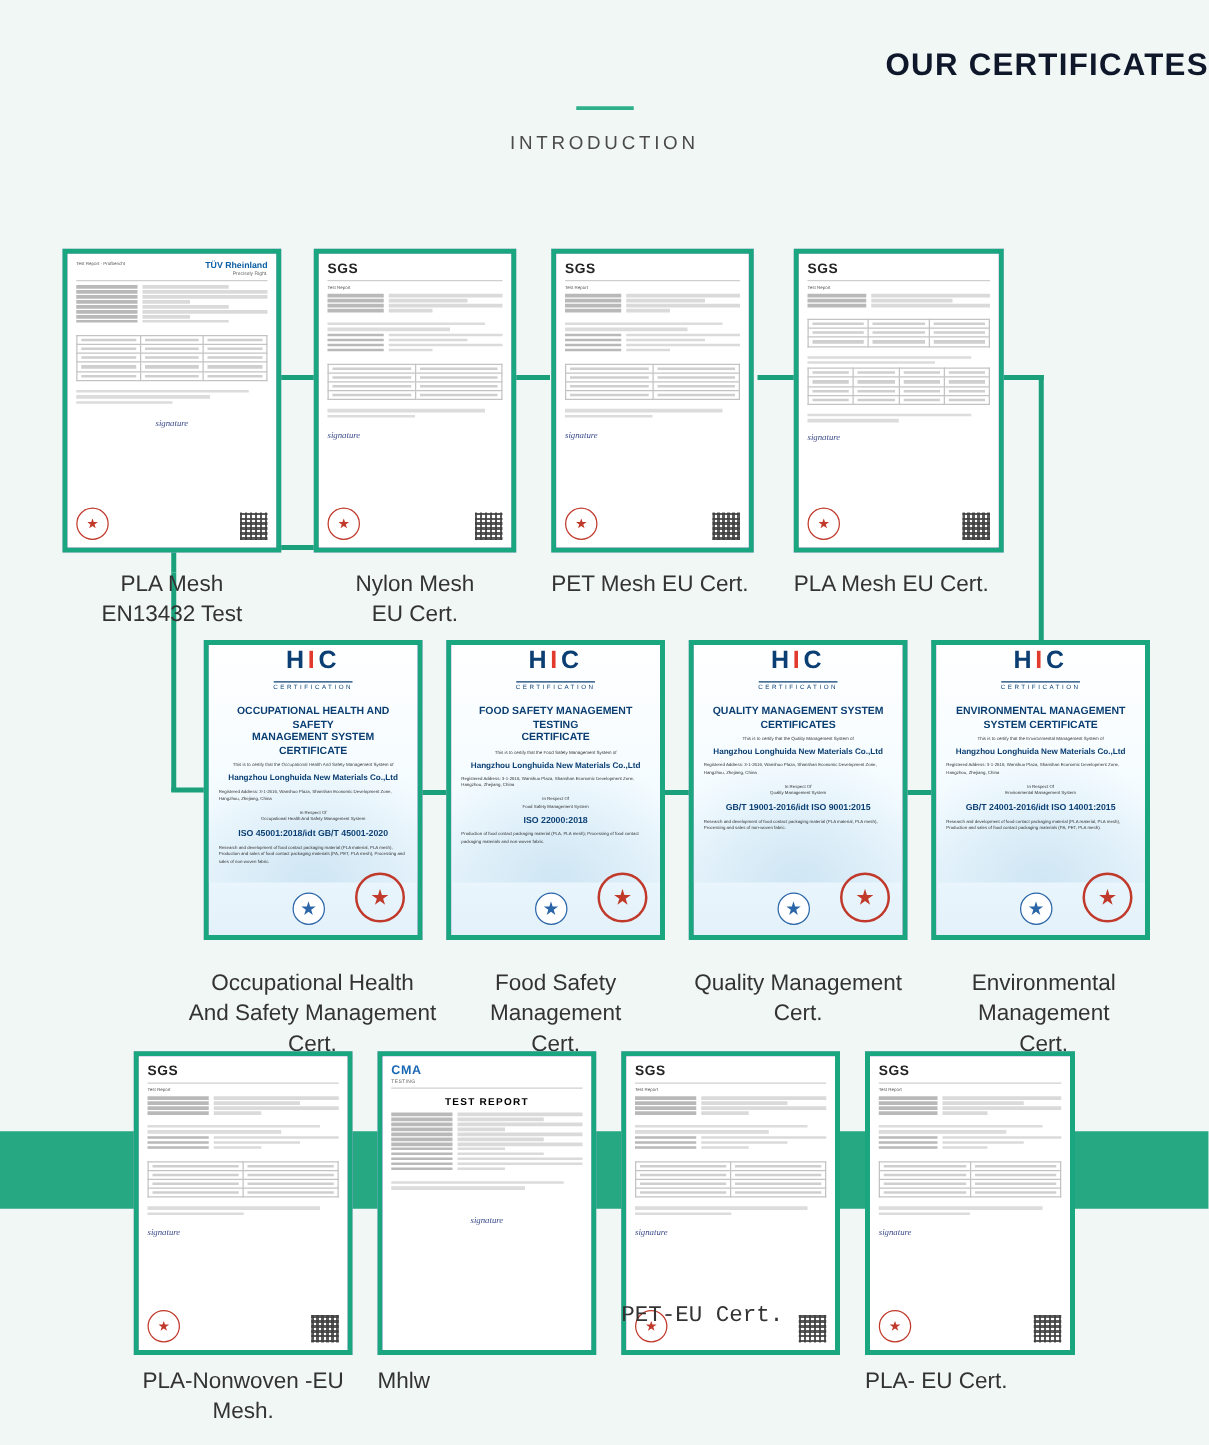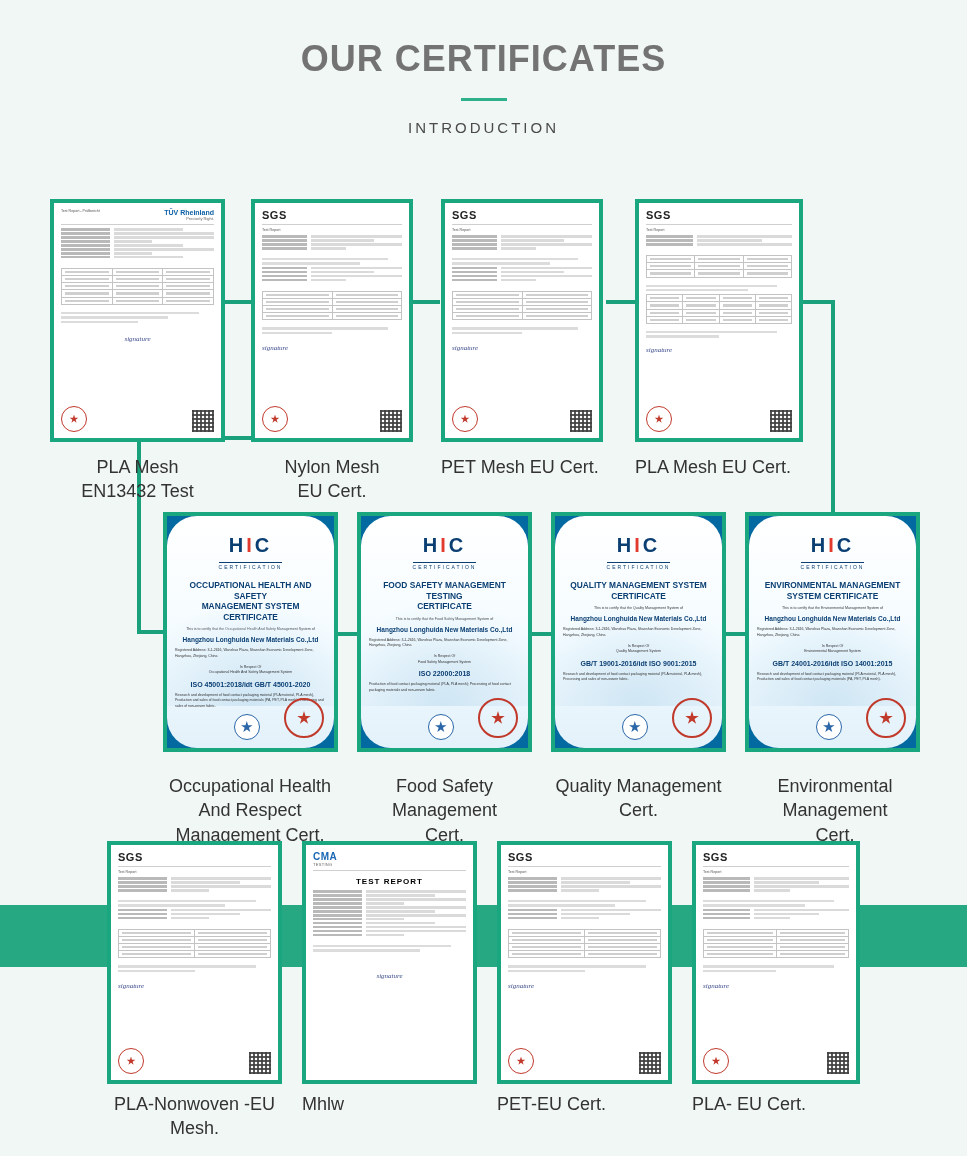--- a/index.html
+++ b/index.html
@@ -15,25 +15,26 @@
     background: #f1f7f5;
     overflow: hidden;
   }
 
   
   .header {
     text-align: center;
     padding-top: 38px;
   }
   .title {
-    font-size: 36px;
+    font-size: 25px;
     font-weight: bold;
     letter-spacing: 1px;
-    color: #737373;
+    color: #0f172a;
     margin: 0;
+    text-align: right;
   }
   .title-rule {
     width: 46px;
     height: 3px;
     background: #2eb08a;
     margin: 18px auto 0 auto;
   }
   .subtitle {
     margin-top: 18px;
     font-size: 15px;
@@ -51,21 +52,21 @@
     top: 905px;
     width: 967px;
     height: 62px;
     background: #26a883;
   }
 
   
   .cert {
     position: absolute;
     border: 4px solid #1aa67f;
-    background: #0369a1;
+    background: #f0abfc;
     overflow: hidden;
   }
   .cert-inner {
     position: absolute;
     inset: 0;
     background: #fff;
     padding: 6px 7px;
   }
   .caption {
     position: absolute;
@@ -172,22 +173,21 @@
     font-size: 7px;
     color: #3b4b8a;
   }
 
   
   .hic {
     position: absolute;
     inset: 0;
     background: linear-gradient(180deg,#ffffff 0%,#f3fbff 55%,#e3f1fa 100%);
     text-align: center;
-    padding: 19px 8px 0 8px;
-    border-radius: 30px;
+    padding: 2px 8px 0 8px;
   }
   .hic::before {
     content: "";
     position: absolute;
     left: -20%;
     bottom: 18%;
     width: 140%;
     height: 46%;
     background: radial-gradient(ellipse at 50% 100%, #cfe6f4 0%, rgba(207,230,244,0) 70%);
   }
@@ -776,21 +776,21 @@
         <div class="para w70"></div>
         <div class="para w90"></div>
         <div class="para w50"></div>
         <div class="para w70"></div>
       </div>
       <div class="hic-badge"></div>
       <div class="hic-seal"></div>
     </div>
   </div>
   <div class="caption" style="left:150px; top:774px; width:200px;">Occupational Health
-And Respect Management Cert.</div>
+And Safety Management Cert.</div>
 
   <div class="cert" style="left:357px; top:512px; width:175px; height:240px;">
     <div class="hic">
       <div class="hic-logo">H<span class="flame">I</span>C</div>
       <div class="hic-sub">CERTIFICATION</div>
       <div class="hic-title" style="white-space:pre-line;">FOOD SAFETY MANAGEMENT TESTING
 CERTIFICATE</div>
       <div class="hic-note">This is to certify that the Food Safety Management System of</div>
       <div class="hic-company">Hangzhou Longhuida New Materials Co.,Ltd</div>
       <div class="hic-body">Registered Address: 3-1-2616, Wanshuo Plaza, Shanshan Economic Development Zone, Hangzhou, Zhejiang, China</div>
@@ -809,21 +809,21 @@
     </div>
   </div>
   <div class="caption" style="left:357px; top:774px; width:175px;">Food Safety Management
 Cert.</div>
 
   <div class="cert" style="left:551px; top:512px; width:175px; height:240px;">
     <div class="hic">
       <div class="hic-logo">H<span class="flame">I</span>C</div>
       <div class="hic-sub">CERTIFICATION</div>
       <div class="hic-title" style="white-space:pre-line;">QUALITY MANAGEMENT SYSTEM
-CERTIFICATE</div>
+CERTIFICATES</div>
       <div class="hic-note">This is to certify that the Quality Management System of</div>
       <div class="hic-company">Hangzhou Longhuida New Materials Co.,Ltd</div>
       <div class="hic-body">Registered Address: 3-1-2616, Wanshuo Plaza, Shanshan Economic Development Zone, Hangzhou, Zhejiang, China</div>
       <div class="hic-body" style="text-align:center;white-space:pre-line;">In Respect Of
 Quality Management System</div>
       <div class="hic-std">GB/T 19001-2016/idt ISO 9001:2015</div>
       <div class="hic-body">Research and development of food contact packaging material (PLA material, PLA mesh), Processing and sales of non-woven fabric.</div>
       <div class="hic-foot">
         <div class="para w70"></div>
         <div class="para w90"></div>
@@ -1092,21 +1092,21 @@
       <div class="gap"></div>
       <div class="para w90"></div>
       <div class="para w50"></div>
       <div style="margin-top:10px;" class="sig">signature</div>
       <div class="stamp-row">
         <div class="stamp"></div>
         <div class="qr"></div>
       </div>
     </div>
   </div>
-  <div class="caption" style="left:497px; top:1092px; width:175px; text-align:left;">PET-EU Cert.</div>
+  <div class="caption" style="left:497px; top:1041px; width:175px; text-align:left;font-family:Liberation Mono, monospace;">PET-EU Cert.</div>
 
   <div class="cert" style="left:692px; top:841px; width:168px; height:243px;">
     <div class="cert-inner">
       <div class="doc-head">
         <div class="brand sgs">SGS</div>
       </div>
       <div style="font-size:3.6px;color:#555;margin-bottom:3px;">Test Report</div>
       <div class="rowline">
           <span class="lbl"></span>
           <span class="val"></span>

